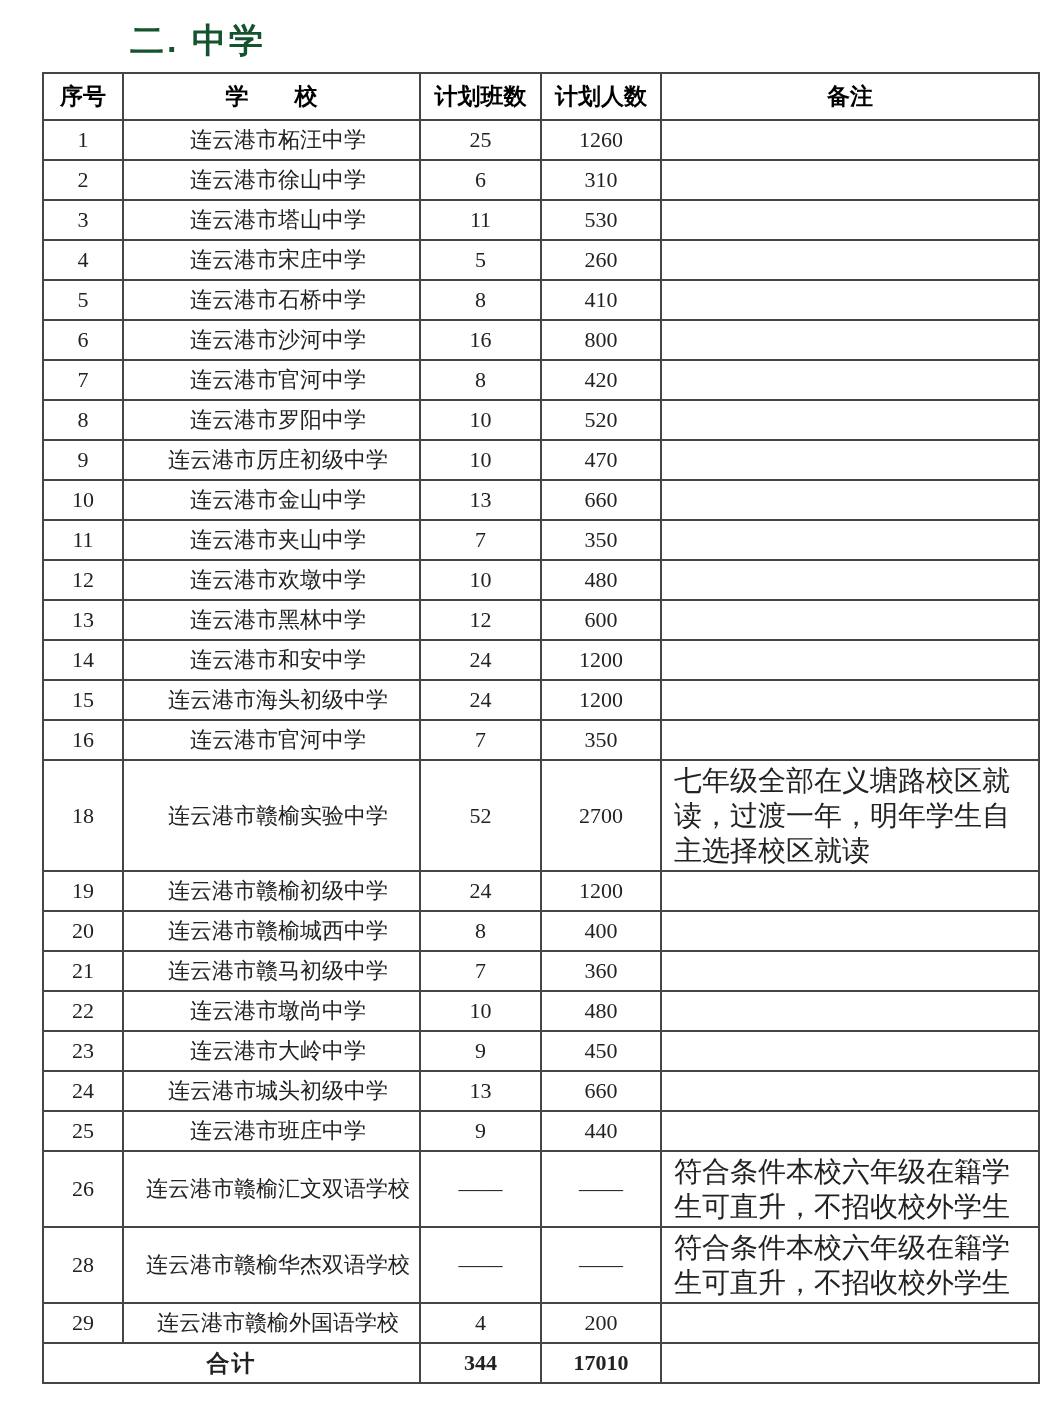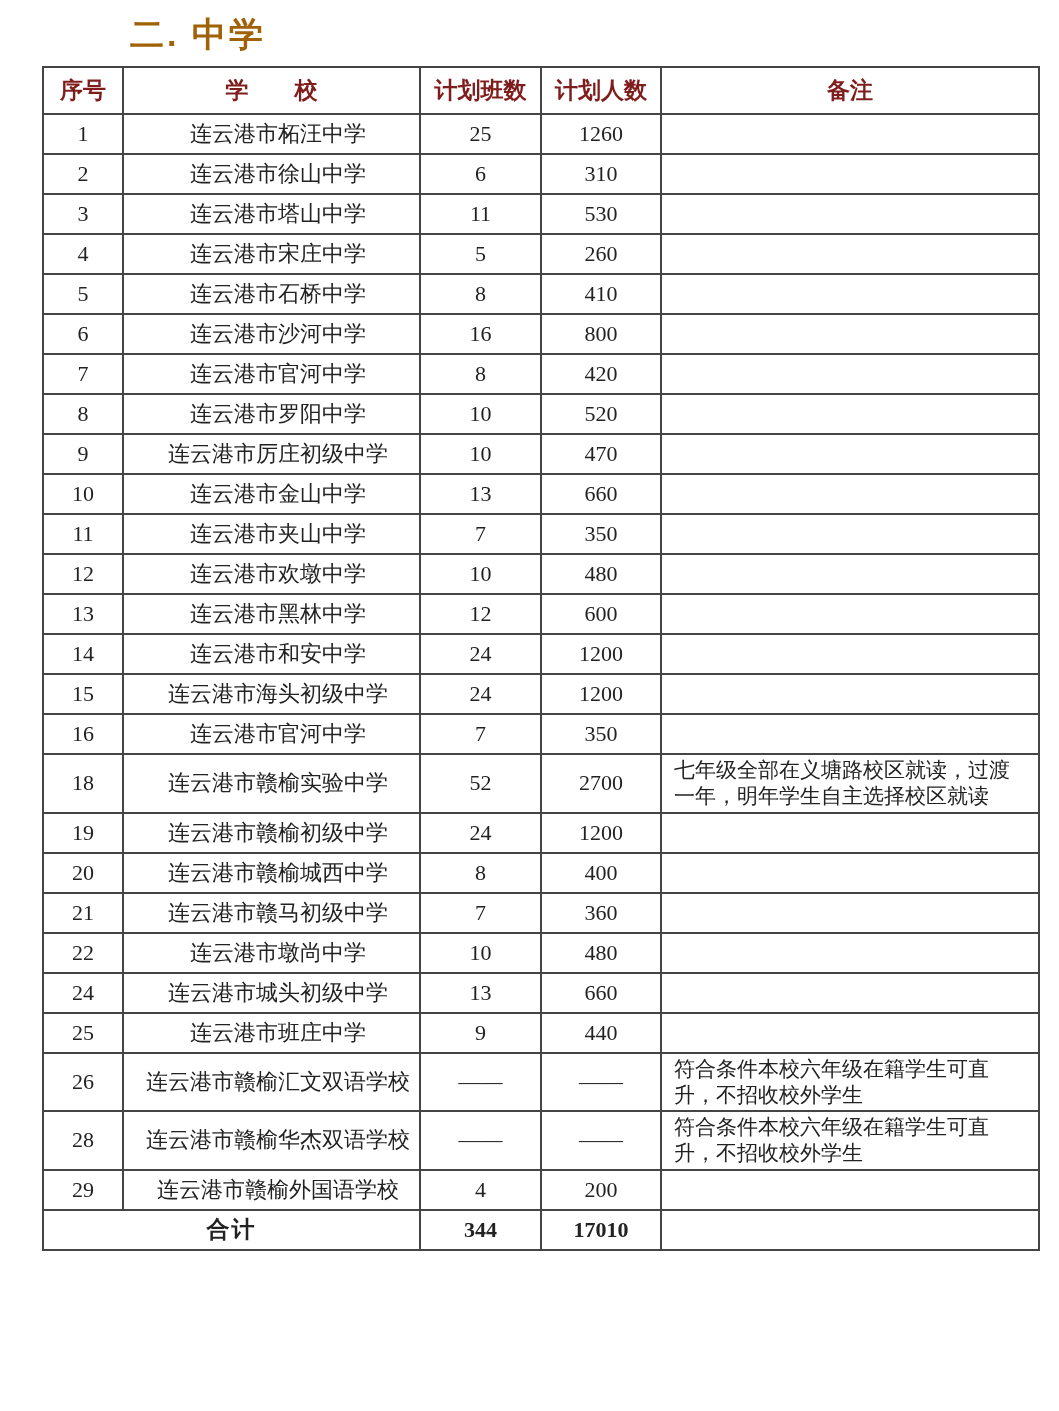--- a/index.html
+++ b/index.html
@@ -12,26 +12,26 @@
     color: #1f1f1f;
   }
   .page {
     position: relative;
     width: 1059px;
     height: 1411px;
     background: #ffffff;
     overflow: hidden;
   }
   .page-title {
-    margin: 12px 0 8px 130px;
+    margin: 18px 0 8px 130px;
     font-family: "Liberation Sans", "DejaVu Sans", sans-serif;
     font-weight: bold;
     font-size: 34px;
     letter-spacing: 3px;
-    color: #a16207;
+    color: #14532d;
   }
   table.schools {
     border-collapse: collapse;
     table-layout: fixed;
     margin-left: 42px;
     width: 996px;
   }
   col.c-no       { width: 80px;  }
   col.c-school   { width: 297px; }
   col.c-classes  { width: 121px; }
@@ -41,30 +41,30 @@
     border: 2px solid #454545;
     box-sizing: border-box;
     overflow: hidden;
   }
   th {
     font-family: "Liberation Sans", "DejaVu Sans", sans-serif;
     font-weight: bold;
     font-size: 23px;
     height: 47px;
     text-align: center;
-    color: #7f1d1d;
+    color: #000000;
   }
   td {
     font-size: 22px;
     color: #222222;
   }
   td.cell-no, td.cell-classes, td.cell-students { text-align: center; }
   td.cell-school { text-align: center; padding-left: 14px; }
   td.cell-note {
-    font-size: 21px;
+    font-size: 28px;
     line-height: 1.25;
     text-align: left;
     padding: 2px 12px;
     word-break: normal;
   }
   tr.normal td { height: 40px; }
   tr.tall td   { height: 58px; }
   tr.total-row td { height: 40px; font-weight: bold; }
   td.total-label {
     font-family: "Liberation Sans", "DejaVu Sans", sans-serif;
@@ -240,20 +240,27 @@
           <td class="cell-note"></td>
         </tr>
         <tr class="normal">
           <td class="cell-no">22</td>
           <td class="cell-school">连云港市墩尚中学</td>
           <td class="cell-classes">10</td>
           <td class="cell-students">480</td>
           <td class="cell-note"></td>
         </tr>
         <tr class="normal">
+          <td class="cell-no">23</td>
+          <td class="cell-school">连云港市大岭中学</td>
+          <td class="cell-classes">9</td>
+          <td class="cell-students">450</td>
+          <td class="cell-note"></td>
+        </tr>
+        <tr class="normal">
           <td class="cell-no">24</td>
           <td class="cell-school">连云港市城头初级中学</td>
           <td class="cell-classes">13</td>
           <td class="cell-students">660</td>
           <td class="cell-note"></td>
         </tr>
         <tr class="normal">
           <td class="cell-no">25</td>
           <td class="cell-school">连云港市班庄中学</td>
           <td class="cell-classes">9</td>

